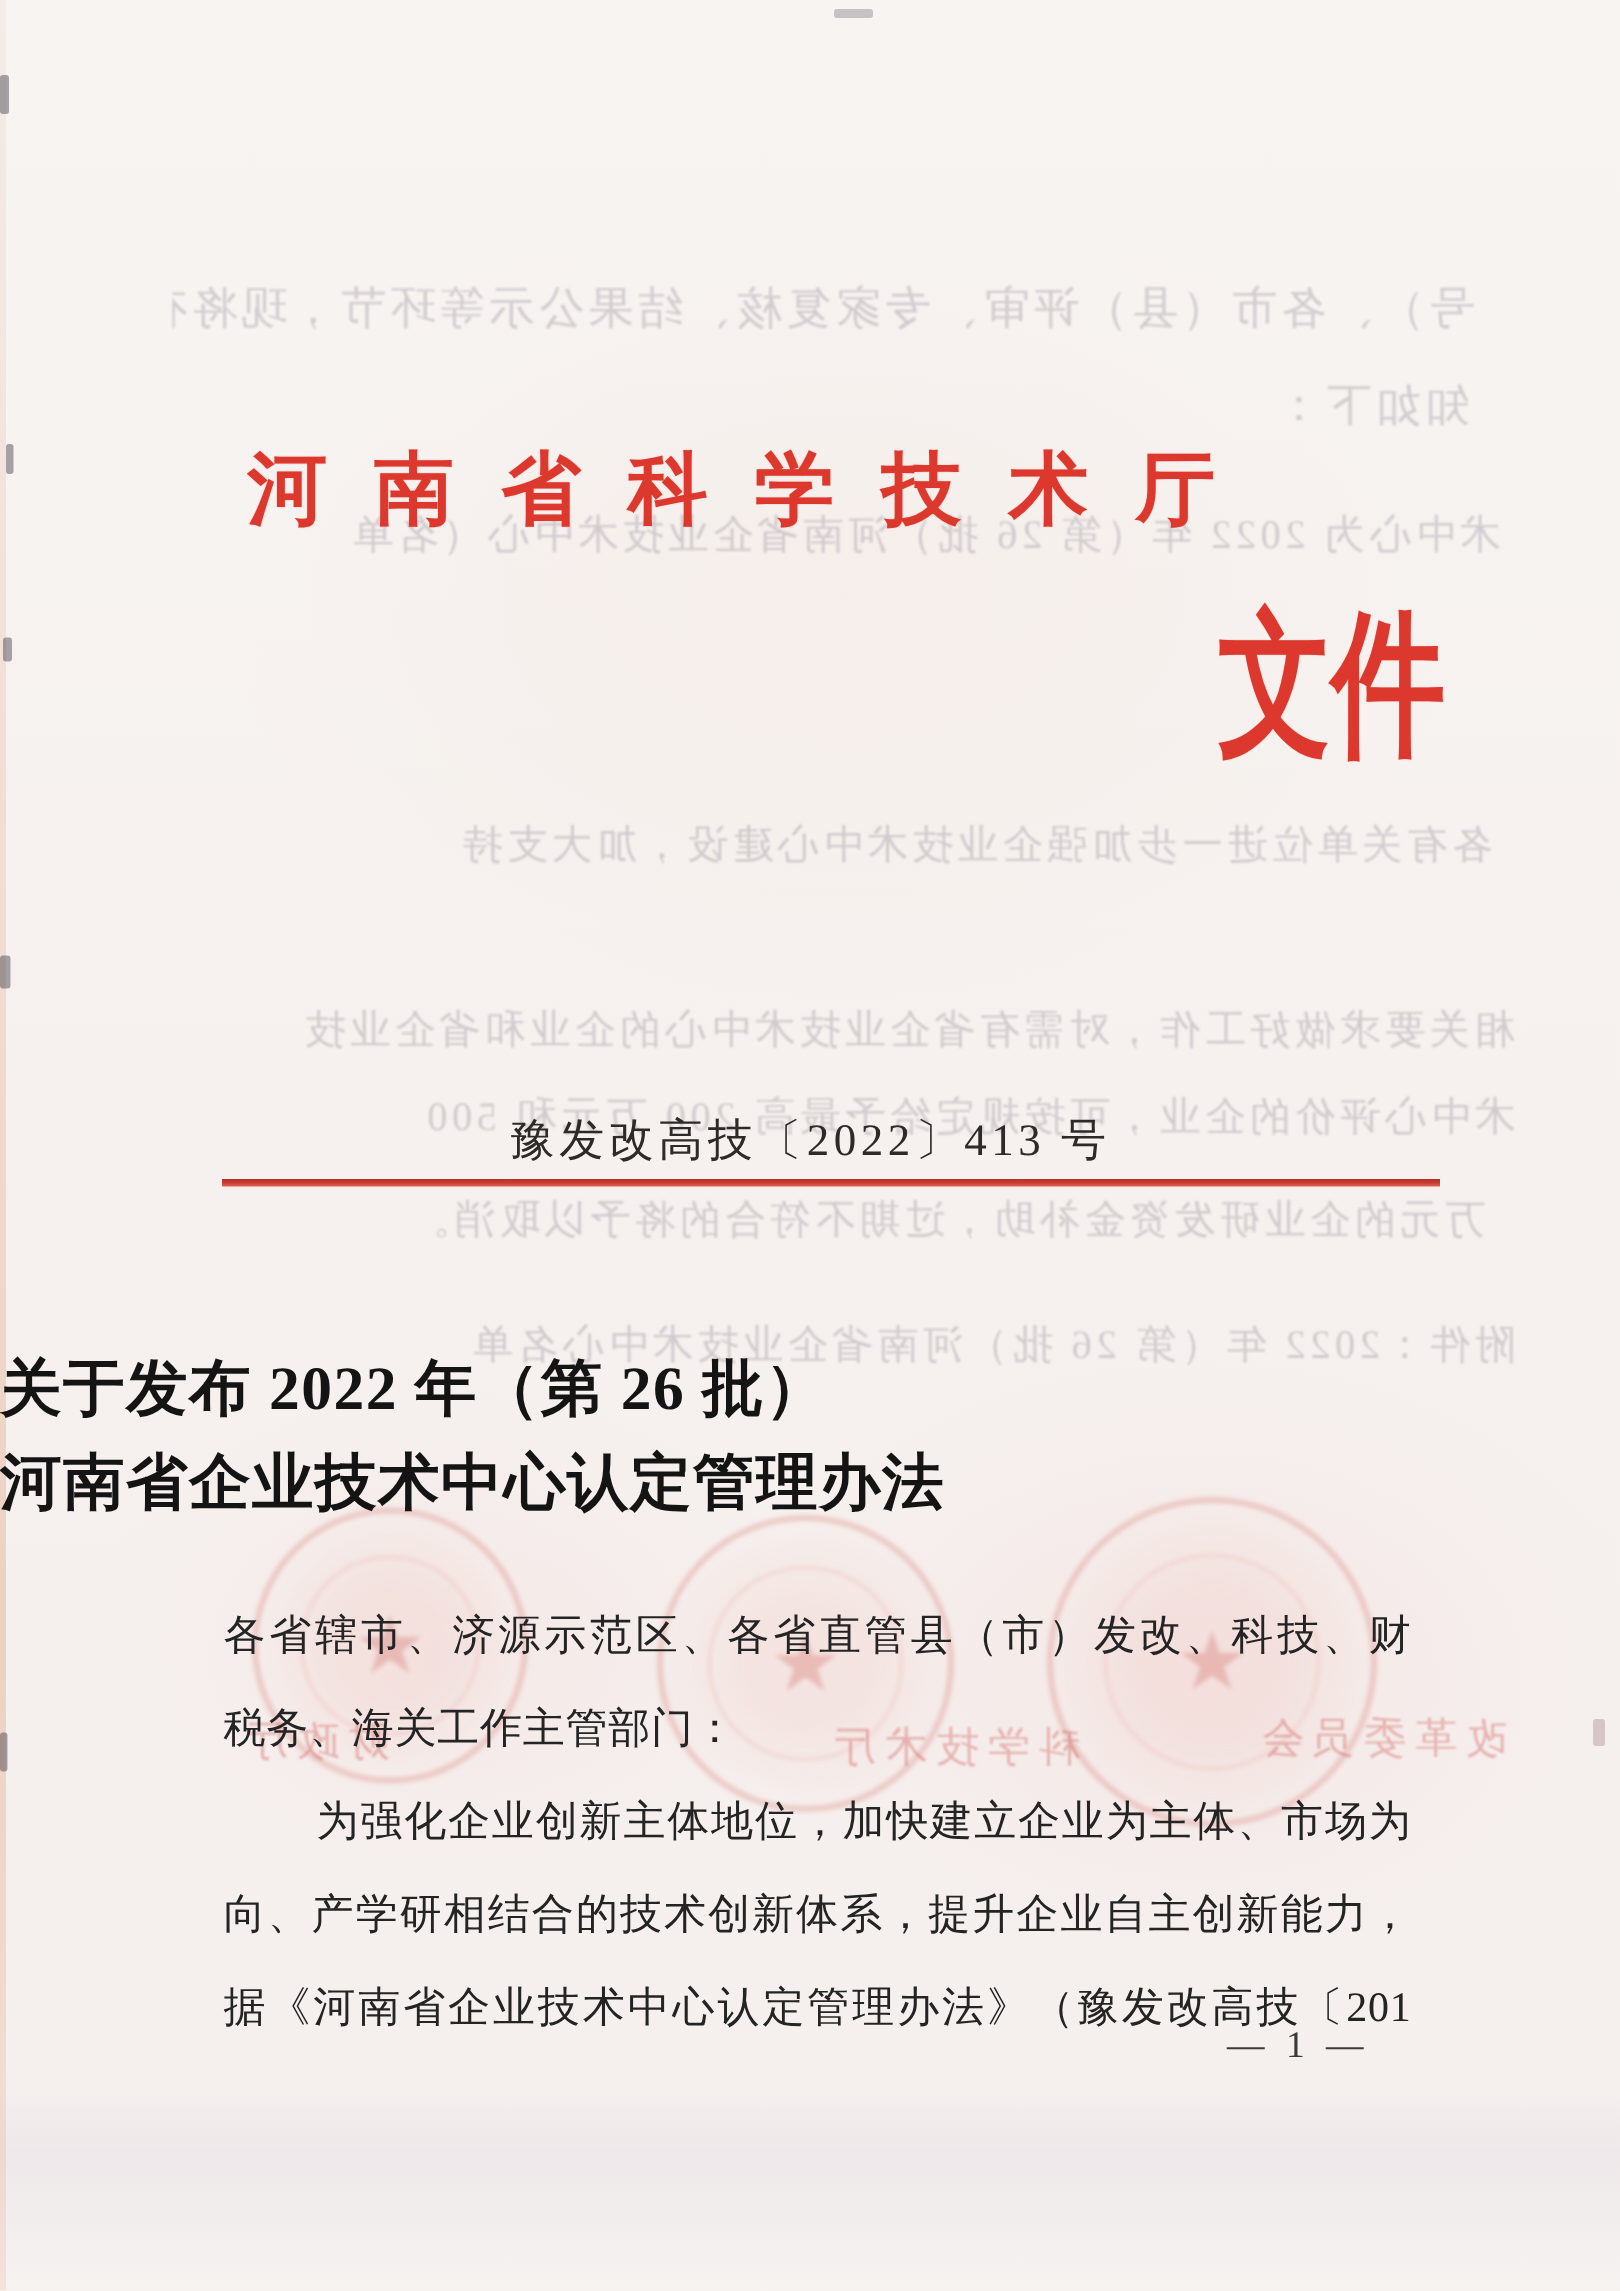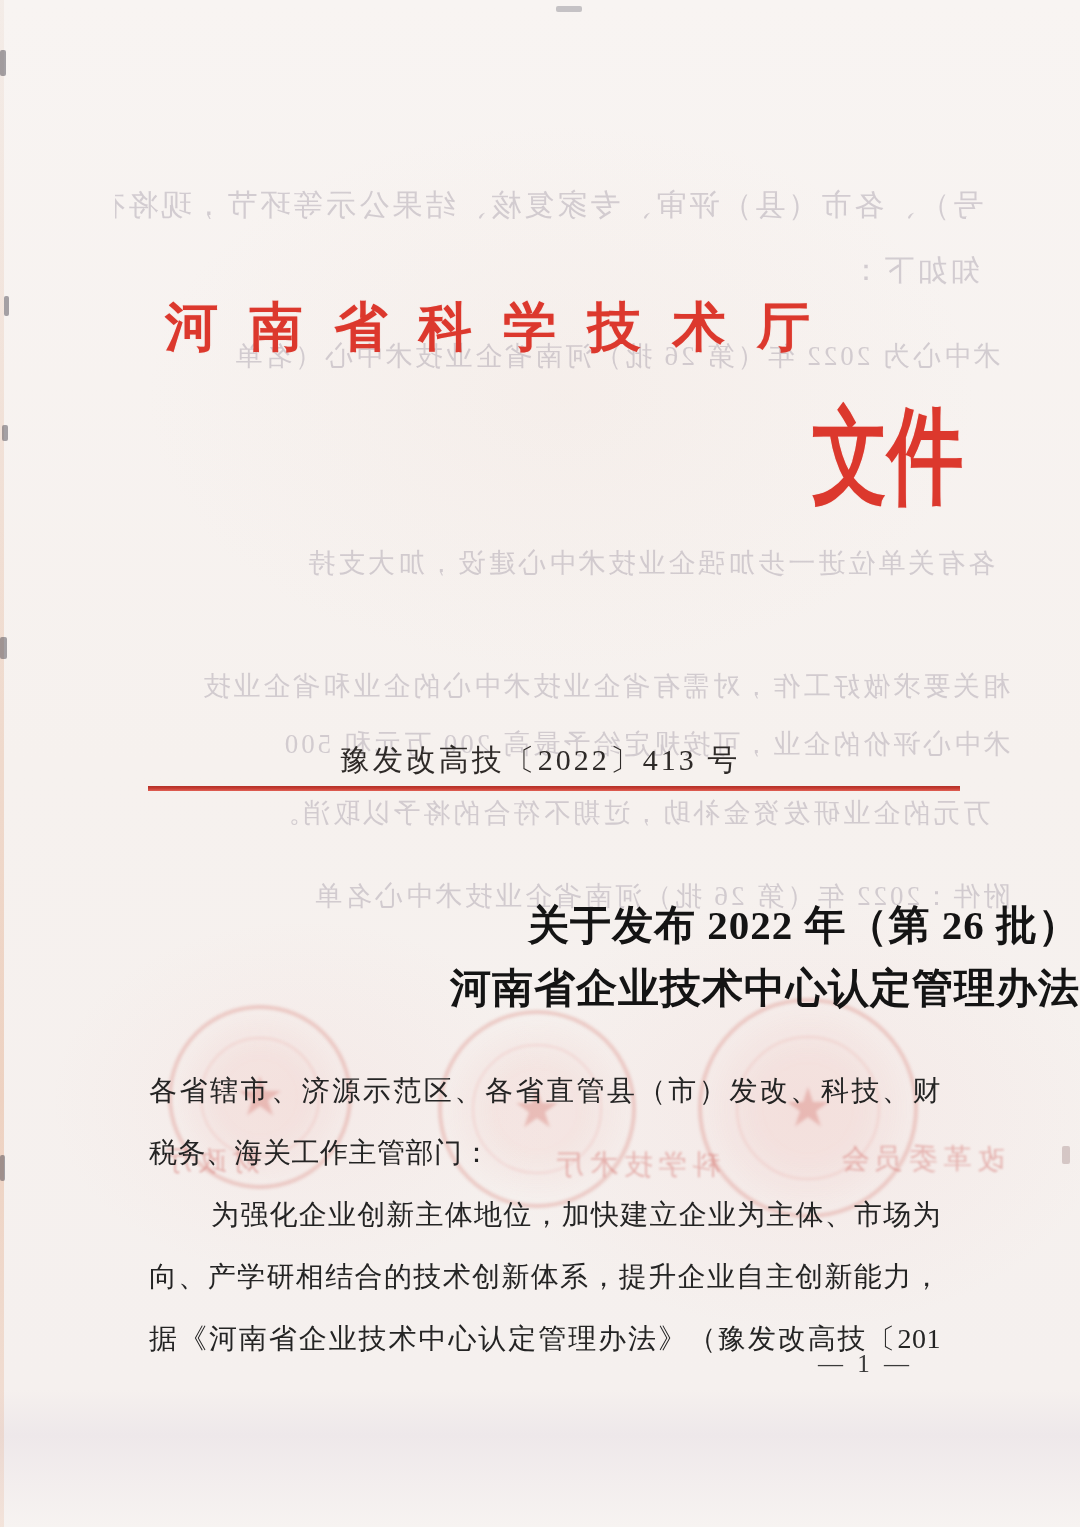--- a/index.html
+++ b/index.html
@@ -31,21 +31,21 @@
     position:absolute;left:812px;top:400px;font-size:105px;line-height:113px;font-weight:bold;
     color:#dc382d;transform:scaleX(0.72);transform-origin:left top;white-space:nowrap;
     text-shadow:0 0 1px rgba(220,56,45,0.4);
   }
   .doc-number{position:absolute;left:0;top:740px;width:100%;text-align:center;
     font-size:30px;color:#2e2a28;letter-spacing:3px;}
   .red-rule{position:absolute;left:148px;top:786px;width:812px;height:5px;
     background:linear-gradient(180deg,#b23028 0%,#c63a30 45%,#e06055 100%);}
 
   
-  .title{position:absolute;left:0;top:894px;width:100%;text-align:right;
+  .title{position:absolute;left:0;top:894px;width:100%;text-align:left;
     font-size:41px;font-weight:bold;color:#141414;line-height:63px;letter-spacing:1px;}
 
   
   .body-block{position:absolute;left:149px;top:1060px;width:792px;font-size:28px;color:#242424;}
   .body-line{height:62px;line-height:62px;white-space:nowrap;letter-spacing:0.5px;}
   .body-line.fill{white-space:normal;text-align:justify;text-align-last:justify;
     word-break:break-all;overflow:hidden;}
   .body-line.indent{text-indent:62px;}
 
   .page-number{position:absolute;left:818px;top:1350px;font-size:25px;color:#3a3a3a;

